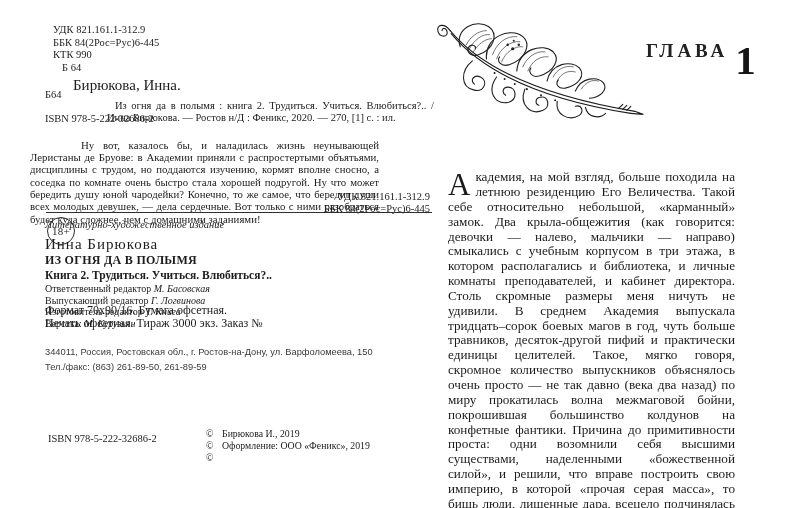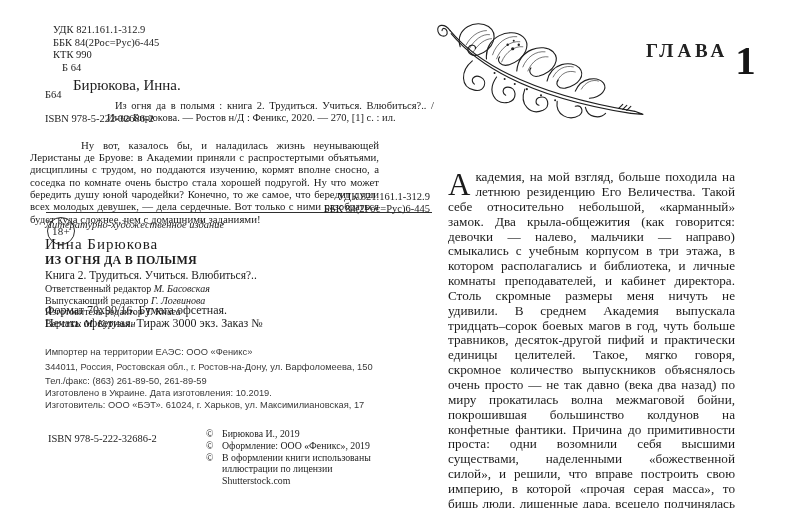--- a/index.html
+++ b/index.html
@@ -24,21 +24,21 @@
   .codes-bottom{position:absolute;right:10px;top:191px;font-size:10.5px;line-height:12.4px;text-align:right;white-space:nowrap;}
   .rule{position:absolute;left:46px;right:8px;top:212px;border-top:1.4px solid #2f2f2f;height:0;}
   .age-badge{
     position:absolute;left:47px;top:217px;width:26px;height:26px;border:1.2px solid #2f2f2f;border-radius:50%;
     display:flex;align-items:center;justify-content:center;font-size:11px;letter-spacing:.3px;
   }
   .cblock{position:absolute;left:45px;width:345px;text-align:left;}
   .edition-type{top:219px;font-size:10.5px;font-style:italic;}
   .author-name{top:236px;font-size:15px;letter-spacing:1px;}
   .book-title{top:253px;font-size:12px;font-weight:bold;letter-spacing:.3px;}
-  .book-subtitle{top:269px;font-size:11.5px;font-weight:normal;}
+  .book-subtitle{top:269px;font-size:11.5px;font-weight:bold;}
   .staff{top:283px;font-size:10px;line-height:11.7px;}
   .staff i{}
   .format{top:304px;font-size:12px;line-height:12.6px;}
   .sans{font-family:"Liberation Sans", sans-serif;color:#3a3a3a;}
   .importer{top:345px;font-size:9.3px;line-height:14.6px;}
   .made{top:387px;font-size:9.3px;line-height:12.4px;}
   .isbn-bottom{position:absolute;left:48px;top:433px;font-size:10.5px;}
   .copyrights{position:absolute;left:206px;top:428px;width:172px;font-size:9.8px;line-height:11.8px;}
   .c-row{display:flex;}
   .c-sign{width:16px;flex:0 0 16px;}
@@ -97,44 +97,38 @@
     <div><span>Изготовитель редактор</span> <i>Т. Книга</i></div>
     <div><span>Верстка:</span> <i>М. Курузьян</i></div>
   </div>
 
   <div class="cblock format">
     <div>Формат 70х90/16. Бумага офсетная.</div>
     <div>Печать офсетная. Тираж 3000 экз. Заказ №</div>
   </div>
 
   <div class="cblock importer sans">
-    <div>Импортер на территории ЕАЭС: ООО «Феникс»</div>
     <div>344011, Россия, Ростовская обл., г. Ростов-на-Дону, ул. Варфоломеева, 150</div>
     <div>Тел./факс: (863) 261-89-50, 261-89-59</div>
   </div>
 
-  <div class="cblock made sans">
-    <div>Изготовлено в Украине. Дата изготовления: 10.2019.</div>
-    <div>Изготовитель: ООО «БЭТ». 61024, г. Харьков, ул. Максимилиановская, 17</div>
-  </div>
 
   <div class="isbn-bottom">ISBN 978-5-222-32686-2</div>
 
   <div class="copyrights">
     <div class="c-row">
       <span class="c-sign">©</span>
       <span class="c-text">Бирюкова И., 2019</span>
     </div>
     <div class="c-row">
       <span class="c-sign">©</span>
       <span class="c-text">Оформление: ООО «Феникс», 2019</span>
     </div>
     <div class="c-row">
       <span class="c-sign">©</span>
-      <span class="c-text">В оформлении книги использованы иллюстрации по лицензии Shutterstock.com</span>
     </div>
   </div>
 </div>
 
 <div class="page" id="right-page">
 
   <svg class="feather" viewBox="0 0 210 112" xmlns="http://www.w3.org/2000/svg">
     <g fill="none" stroke="#1f1f1f" stroke-width="1.1" stroke-linecap="round" stroke-linejoin="round">
 
       <path d="M14,12 C44,48 102,76 197,92"></path>

